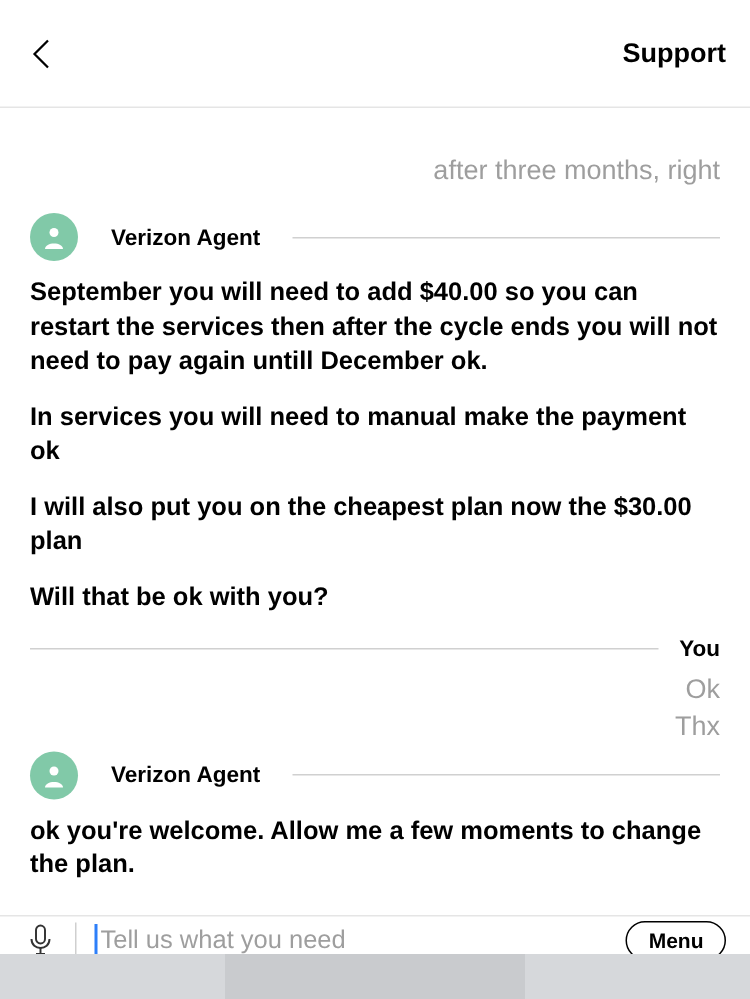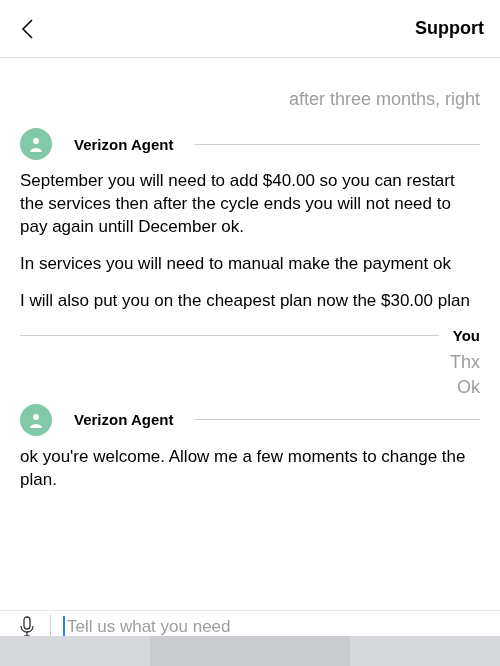--- a/index.html
+++ b/index.html
@@ -5,21 +5,21 @@
     * { margin: 0; padding: 0; box-sizing: border-box; }
     body {
       width: 500px;
       height: 666px;
       font-family: -apple-system, BlinkMacSystemFont, "Segoe UI", Helvetica, Arial, sans-serif;
       background: #fff;
       overflow: hidden;
       position: relative;
     }
     .header {
-      height: 58px;
+      height: 72px;
       display: flex;
       align-items: center;
       justify-content: space-between;
       padding: 0 16px;
       border-bottom: 1px solid #e5e5e5;
       background: #fff;
     }
     .back-icon {
       width: 24px;
       height: 24px;
@@ -78,20 +78,21 @@
     .rule {
       flex: 1;
       height: 1px;
       background: #d0d0d0;
     }
     .msg {
       font-size: 17px;
       line-height: 1.35;
       color: #000;
       margin: 10px 0 14px 0;
+      font-weight: bold;
     }
     .you-header {
       display: flex;
       align-items: center;
       gap: 14px;
       margin: 14px 0 8px 0;
     }
     .you-label {
       font-size: 15px;
       font-weight: 700;
@@ -191,27 +192,28 @@
           <path d="M3 17 C3 12 15 12 15 17 Z" fill="#fff"></path>
         </svg>
     </div>
     <div class="agent-name">Verizon Agent</div>
     <div class="rule"></div>
   </div>
 
   <div class="msg">September you will need to add $40.00 so you can restart the services then after the cycle ends you will not need to pay again untill December ok.</div>
   <div class="msg">In services you will need to manual make the payment ok</div>
   <div class="msg">I will also put you on the cheapest plan now the $30.00 plan</div>
+  <div class="msg">Will that be ok with you?</div>
 
   <div class="you-header">
     <div class="rule"></div>
     <div class="you-label">You</div>
   </div>
+  <div class="you-msg">Ok</div>
   <div class="you-msg">Thx</div>
-  <div class="you-msg">Ok</div>
 
   <div class="agent-header">
     <div class="avatar">
       <svg width="18" height="18" viewBox="0 0 18 18">
           <circle cx="9" cy="6" r="3" fill="#fff"></circle>
           <path d="M3 17 C3 12 15 12 15 17 Z" fill="#fff"></path>
         </svg>
     </div>
     <div class="agent-name">Verizon Agent</div>
     <div class="rule"></div>
@@ -224,19 +226,20 @@
     <svg width="18" height="22" viewBox="0 0 18 22">
         <rect x="6" y="1" width="6" height="12" rx="3" fill="none" stroke="#333" stroke-width="1.3"></rect>
         <path d="M3 10 C3 14 6 16 9 16 C12 16 15 14 15 10" fill="none" stroke="#333" stroke-width="1.3"></path>
         <line x1="9" y1="16" x2="9" y2="20" stroke="#333" stroke-width="1.3"></line>
         <line x1="6" y1="20" x2="12" y2="20" stroke="#333" stroke-width="1.3"></line>
       </svg>
   </div>
   <div class="divider-v"></div>
   <div class="cursor-bar"></div>
   <input class="text-input" placeholder="Tell us what you need" style="">
+  <button class="menu-btn">Menu</button>
 </div>
 
 <div class="bottom-strip">
   <div class="strip-seg"></div>
   <div class="strip-mid"></div>
   <div class="strip-seg"></div>
 </div>
 
 </body></html>

